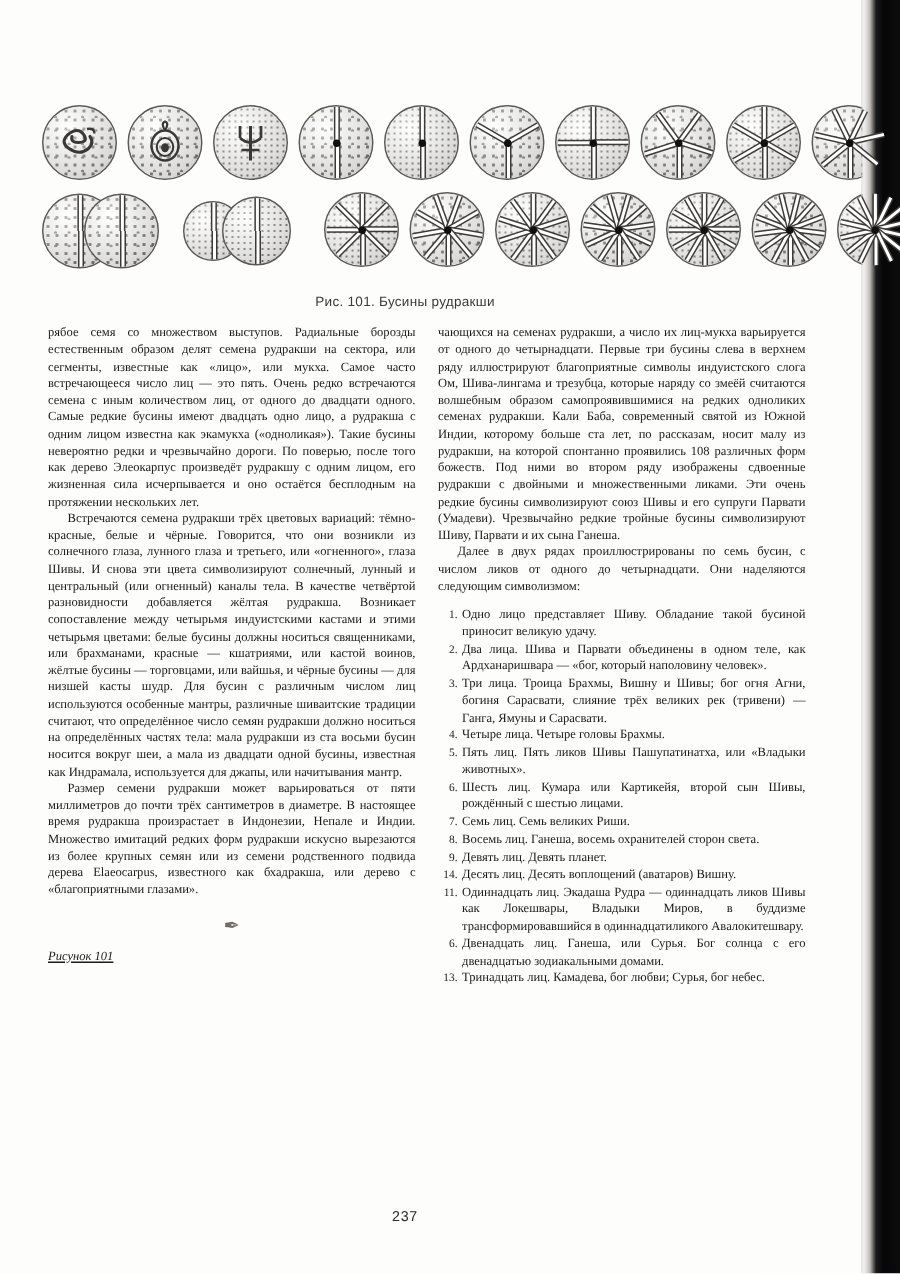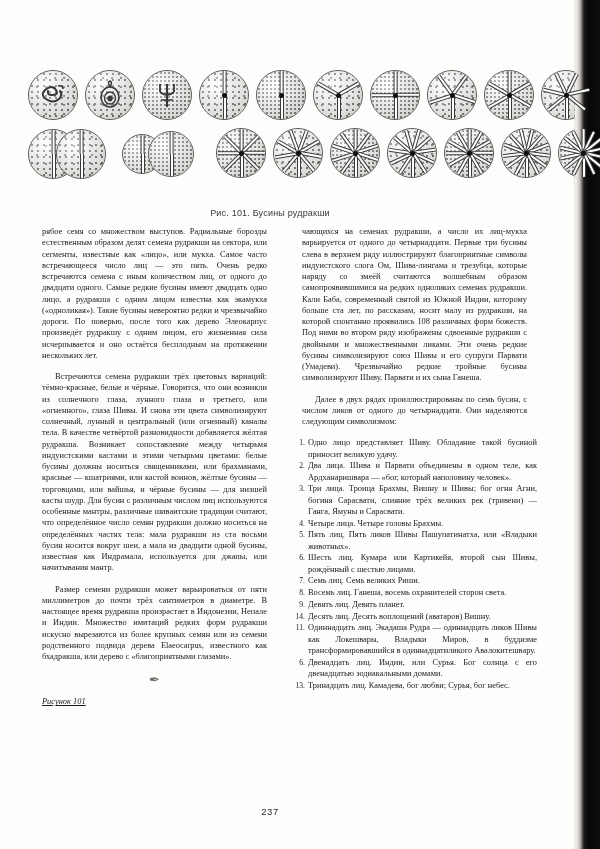--- a/index.html
+++ b/index.html
@@ -86,40 +86,40 @@
   .bead-pair{
     position:relative;width:76px;height:48px;flex:0 0 auto;margin-right:18px;
   }
   .bead-pair .bead{position:absolute;top:0;margin:0;}
   .bead-pair .b-a{left:0;}
   .bead-pair .b-b{left:28px;}
   .bead-pair.small .bead{width:38px;height:38px;top:5px;}
   .bead-pair.small .b-b{left:26px;width:44px;height:44px;top:2px;}
 
   .fig-caption{
-    position:absolute;left:0;top:208px;width:540px;
+    position:absolute;left:0;top:196px;width:540px;
     text-align:center;
     font-family:"Liberation Sans", sans-serif;
     font-size:9px;color:#3a3a3a;letter-spacing:.2px;
   }
 
   
   .cols{
     position:absolute;left:32px;top:216px;width:505px;
   }
   .col{
     position:absolute;top:0;width:245px;
     font-size:8.4px;
     line-height:11.25px;
     color:#1c1a18;
     text-align:justify;
   }
   .col.left{left:0;}
   .col.right{left:260px;}
-  .col p{margin:10px;text-indent:13px;}
+  .col p{margin:0;text-indent:13px;}
   .col p.noind{text-indent:0;}
 
   .ornament{
     text-align:center;margin:11px 0 9px 0;
     font-size:13px;color:#6f6c68;line-height:1;
   }
   .fig-note-title{
     font-style:italic;font-size:8.4px;color:#1c1a18;margin:0 0 1px 0;text-decoration:underline;
   }
 
@@ -440,21 +440,21 @@
         <li><span class="num">2.</span><span>Два лица. Шива и Парвати объединены в одном теле, как Ардханаришвара — «бог, который наполовину человек».</span></li>
         <li><span class="num">3.</span><span>Три лица. Троица Брахмы, Вишну и Шивы; бог огня Агни, богиня Сарасвати, слияние трёх великих рек (тривени) — Ганга, Ямуны и Сарасвати.</span></li>
         <li><span class="num">4.</span><span>Четыре лица. Четыре головы Брахмы.</span></li>
         <li><span class="num">5.</span><span>Пять лиц. Пять ликов Шивы Пашупатинатха, или «Владыки животных».</span></li>
         <li><span class="num">6.</span><span>Шесть лиц. Кумара или Картикейя, второй сын Шивы, рождённый с шестью лицами.</span></li>
         <li><span class="num">7.</span><span>Семь лиц. Семь великих Риши.</span></li>
         <li><span class="num">8.</span><span>Восемь лиц. Ганеша, восемь охранителей сторон света.</span></li>
         <li><span class="num">9.</span><span>Девять лиц. Девять планет.</span></li>
         <li><span class="num">14.</span><span>Десять лиц. Десять воплощений (аватаров) Вишну.</span></li>
         <li><span class="num">11.</span><span>Одиннадцать лиц. Экадаша Рудра — одиннадцать ликов Шивы как Локешвары, Владыки Миров, в буддизме трансформировавшийся в одиннадцатиликого Авалокитешвару.</span></li>
-        <li><span class="num">6.</span><span>Двенадцать лиц. Индии, или Сурья. Бог солнца с его двенадцатью зодиакальными домами.</span></li>
+        <li><span class="num">6.</span><span>Двенадцать лиц. Ганеша, или Сурья. Бог солнца с его двенадцатью зодиакальными домами.</span></li>
         <li><span class="num">13.</span><span>Тринадцать лиц. Камадева, бог любви; Сурья, бог небес.</span></li>
       </ol>
     </div>
   </div>
 
   <div class="folio">237</div>
 
   <div class="scan-edge-inner"></div>
   <div class="scan-edge"></div>
 </div>

